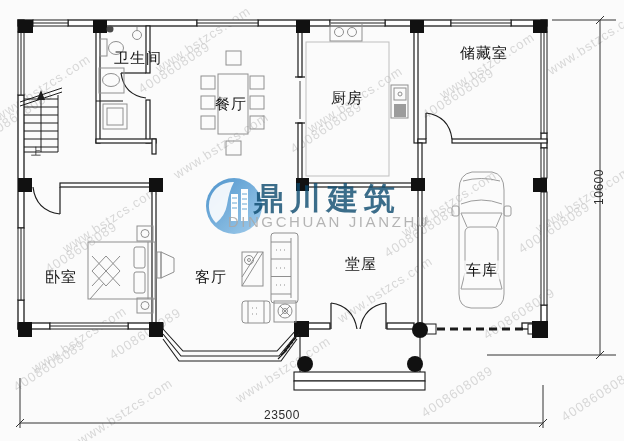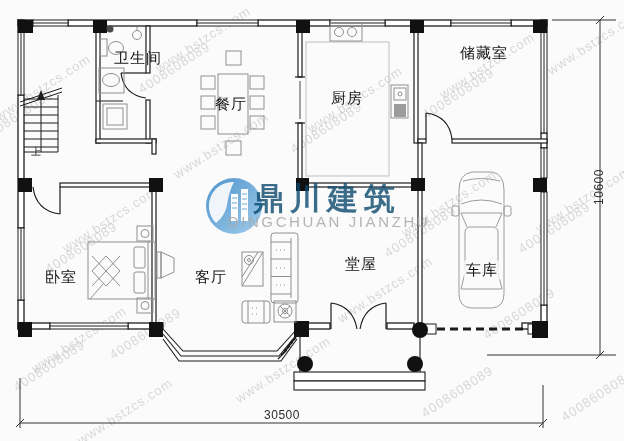--- a/index.html
+++ b/index.html
@@ -284,16 +284,16 @@
   <div class="lbl" style="left:138px;top:58px">卫生间</div>
   <div class="lbl" style="left:231px;top:104px">餐厅</div>
   <div class="lbl" style="left:347px;top:98px">厨房</div>
   <div class="lbl" style="left:484px;top:53px">储藏室</div>
   <div class="lbl" style="left:61px;top:277px">卧室</div>
   <div class="lbl" style="left:211px;top:277px">客厅</div>
   <div class="lbl" style="left:361px;top:264px">堂屋</div>
   <div class="lbl garage-lbl" style="left:482px;top:246px">车库</div>
   <div class="lbl small" style="left:36px;top:152px">上</div>
 
-  <div class="dim" style="left:282px;top:415px">30500</div>
+  <div class="dim" style="left:282px;top:415px">23500</div>
   <div class="dim vert" style="left:599px;top:187px">10600</div>
 
 </div>
 
 </body></html>

